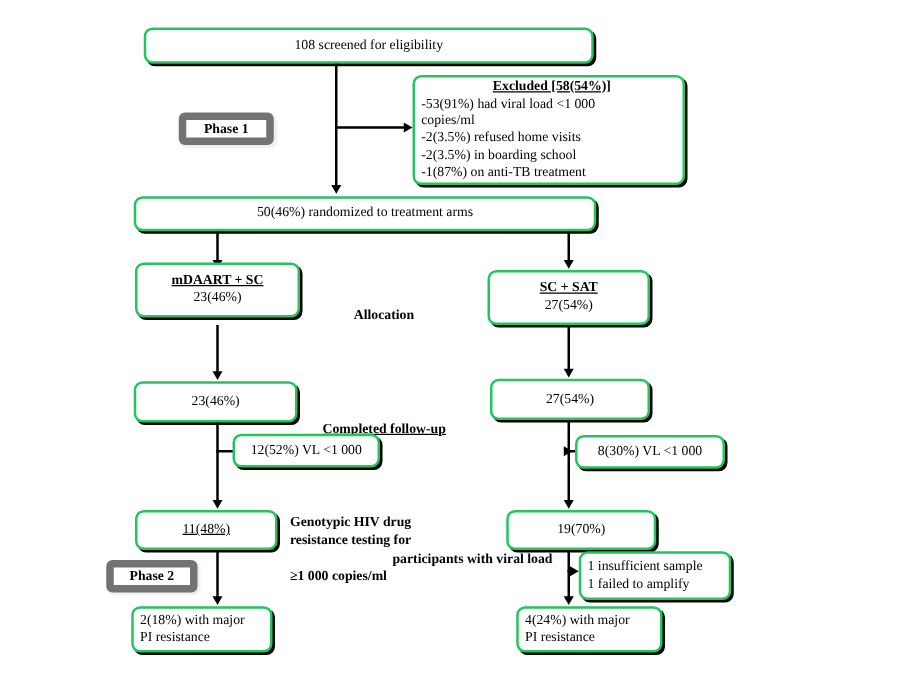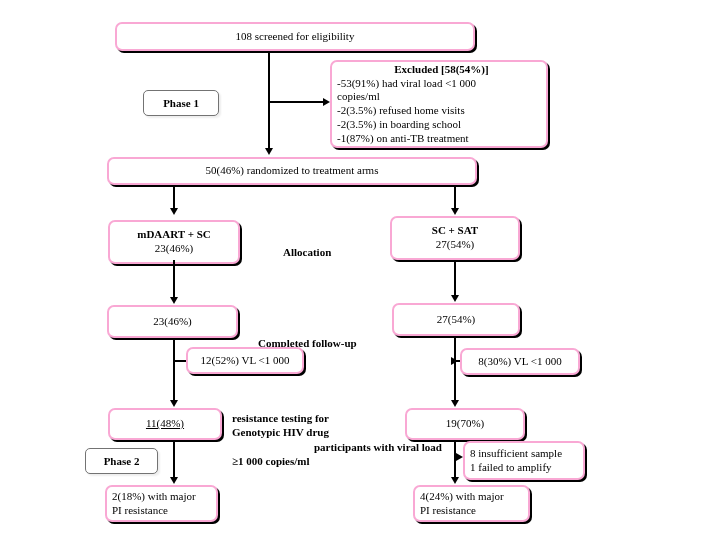--- a/index.html
+++ b/index.html
@@ -14,41 +14,41 @@
     background: #ffffff;
     font-family: "Liberation Serif", "DejaVu Serif", serif;
     overflow: hidden;
   }
 
   
   .box {
     position: absolute;
     box-sizing: border-box;
     background: #ffffff;
-    border: 2px solid #f9a8d4;
+    border: 2px solid #22c55e;
     border-radius: 7px;
     box-shadow: 2px 2px 0 0 #000000;
     color: #000000;
     font-size: 11px;
     line-height: 1.25;
     display: flex;
     flex-direction: column;
     justify-content: center;
   }
   .box .ln { display: block; }
   .center { text-align: center; }
   .left   { text-align: left; padding-left: 5px; }
-  .bold   { font-weight: bold; }
+  .bold   { font-weight: bold; text-decoration: underline; }
 
   
   .phase {
     position: absolute;
     box-sizing: border-box;
     background: #ffffff;
-    border: 1px solid #737373;
+    border: 6px solid #737373;
     border-radius: 5px;
     box-shadow: 2px 2px 2px 0 #eeeeee;
     color: #000000;
     font-size: 11px;
     font-weight: bold;
     display: flex;
     align-items: center;
     justify-content: center;
   }
 
@@ -122,42 +122,42 @@
 
   <div class="vline" style="left:173px; top:185px; height:24px;"></div>
   <div class="arrow-down" style="left:170px; top:208px;"></div>
   <div class="vline" style="left:454px; top:185px; height:24px;"></div>
   <div class="arrow-down" style="left:451px; top:208px;"></div>
 
   <div class="annot" style="left:283px; top:231px;">
     <span>Allocation</span>
   </div>
 
-  <div class="box center" style="left:108px; top:220px; width:132px; height:44px;">
+  <div class="box center" style="left:108px; top:210px; width:132px; height:44px;">
     <span class="ln bold">mDAART + SC</span>
     <span class="ln">23(46%)</span>
   </div>
   <div class="box center" style="left:390px; top:216px; width:130px; height:44px;">
     <span class="ln bold">SC + SAT</span>
     <span class="ln">27(54%)</span>
   </div>
 
   <div class="vline" style="left:173px; top:260px; height:38px;"></div>
   <div class="arrow-down" style="left:170px; top:297px;"></div>
   <div class="vline" style="left:454px; top:260px; height:36px;"></div>
   <div class="arrow-down" style="left:451px; top:295px;"></div>
 
   <div class="box center" style="left:107px; top:305px; width:131px; height:33px;">
     <span class="ln">23(46%)</span>
   </div>
   <div class="box center" style="left:392px; top:303px; width:128px; height:33px;">
     <span class="ln">27(54%)</span>
   </div>
 
-  <div class="annot" style="left:258px; top:322px;">
+  <div class="annot" style="left:258px; top:322px;text-decoration:underline;">
     <span>Completed follow-up</span>
   </div>
 
   <div class="vline" style="left:173px; top:338px; height:63px;"></div>
   <div class="arrow-down" style="left:170px; top:400px;"></div>
   <div class="hline" style="left:173px; top:360px; width:18px;"></div>
   <div class="arrow-right" style="left:190px; top:357px;"></div>
 
   <div class="box center" style="left:186px; top:347px; width:118px; height:27px;">
     <span class="ln">12(52%) VL &lt;1 000</span>
@@ -201,22 +201,22 @@
   <div class="hline" style="left:454px; top:360px; width:0;"></div>
 
   <div class="hline" style="left:454px; top:360px; width:18px;"></div>
   <div class="arrow-right" style="left:451px; top:357px;"></div>
 
   <div class="box center" style="left:460px; top:348px; width:120px; height:27px;">
     <span class="ln">8(30%) VL &lt;1 000</span>
   </div>
 
   <div class="annot" style="left:232px; top:397px; width:210px;">
+    <span style="display:block;">Genotypic HIV drug</span>
     <span style="display:block;">resistance testing for</span>
-    <span style="display:block;">Genotypic HIV drug</span>
     <span style="display:block;text-align:right;">participants with viral load</span>
     <span style="display:block;">≥1 000 copies/ml</span>
   </div>
 
   <div class="box center" style="left:108px; top:408px; width:114px; height:32px;text-decoration:underline;">
     <span class="ln">11(48%)</span>
   </div>
   <div class="box center" style="left:405px; top:408px; width:120px; height:32px;">
     <span class="ln">19(70%)</span>
   </div>
@@ -227,21 +227,21 @@
 
   <div class="vline" style="left:173px; top:440px; height:38px;"></div>
   <div class="arrow-down" style="left:170px; top:477px;"></div>
 
   <div class="vline" style="left:454px; top:440px; height:38px;"></div>
   <div class="arrow-down" style="left:451px; top:477px;"></div>
   <div class="hline" style="left:454px; top:456px; width:3px;"></div>
   <div class="arrow-right" style="left:456px; top:453px;"></div>
 
   <div class="box left" style="left:463px; top:441px; width:122px; height:39px;">
-    <span class="ln">8 insufficient sample</span>
+    <span class="ln">1 insufficient sample</span>
     <span class="ln">1 failed to amplify</span>
   </div>
 
   <div class="box left" style="left:105px; top:485px; width:113px; height:37px;">
     <span class="ln">2(18%) with major</span>
     <span class="ln">PI resistance</span>
   </div>
   <div class="box left" style="left:413px; top:485px; width:117px; height:37px;">
     <span class="ln">4(24%) with major</span>
     <span class="ln">PI resistance</span>

